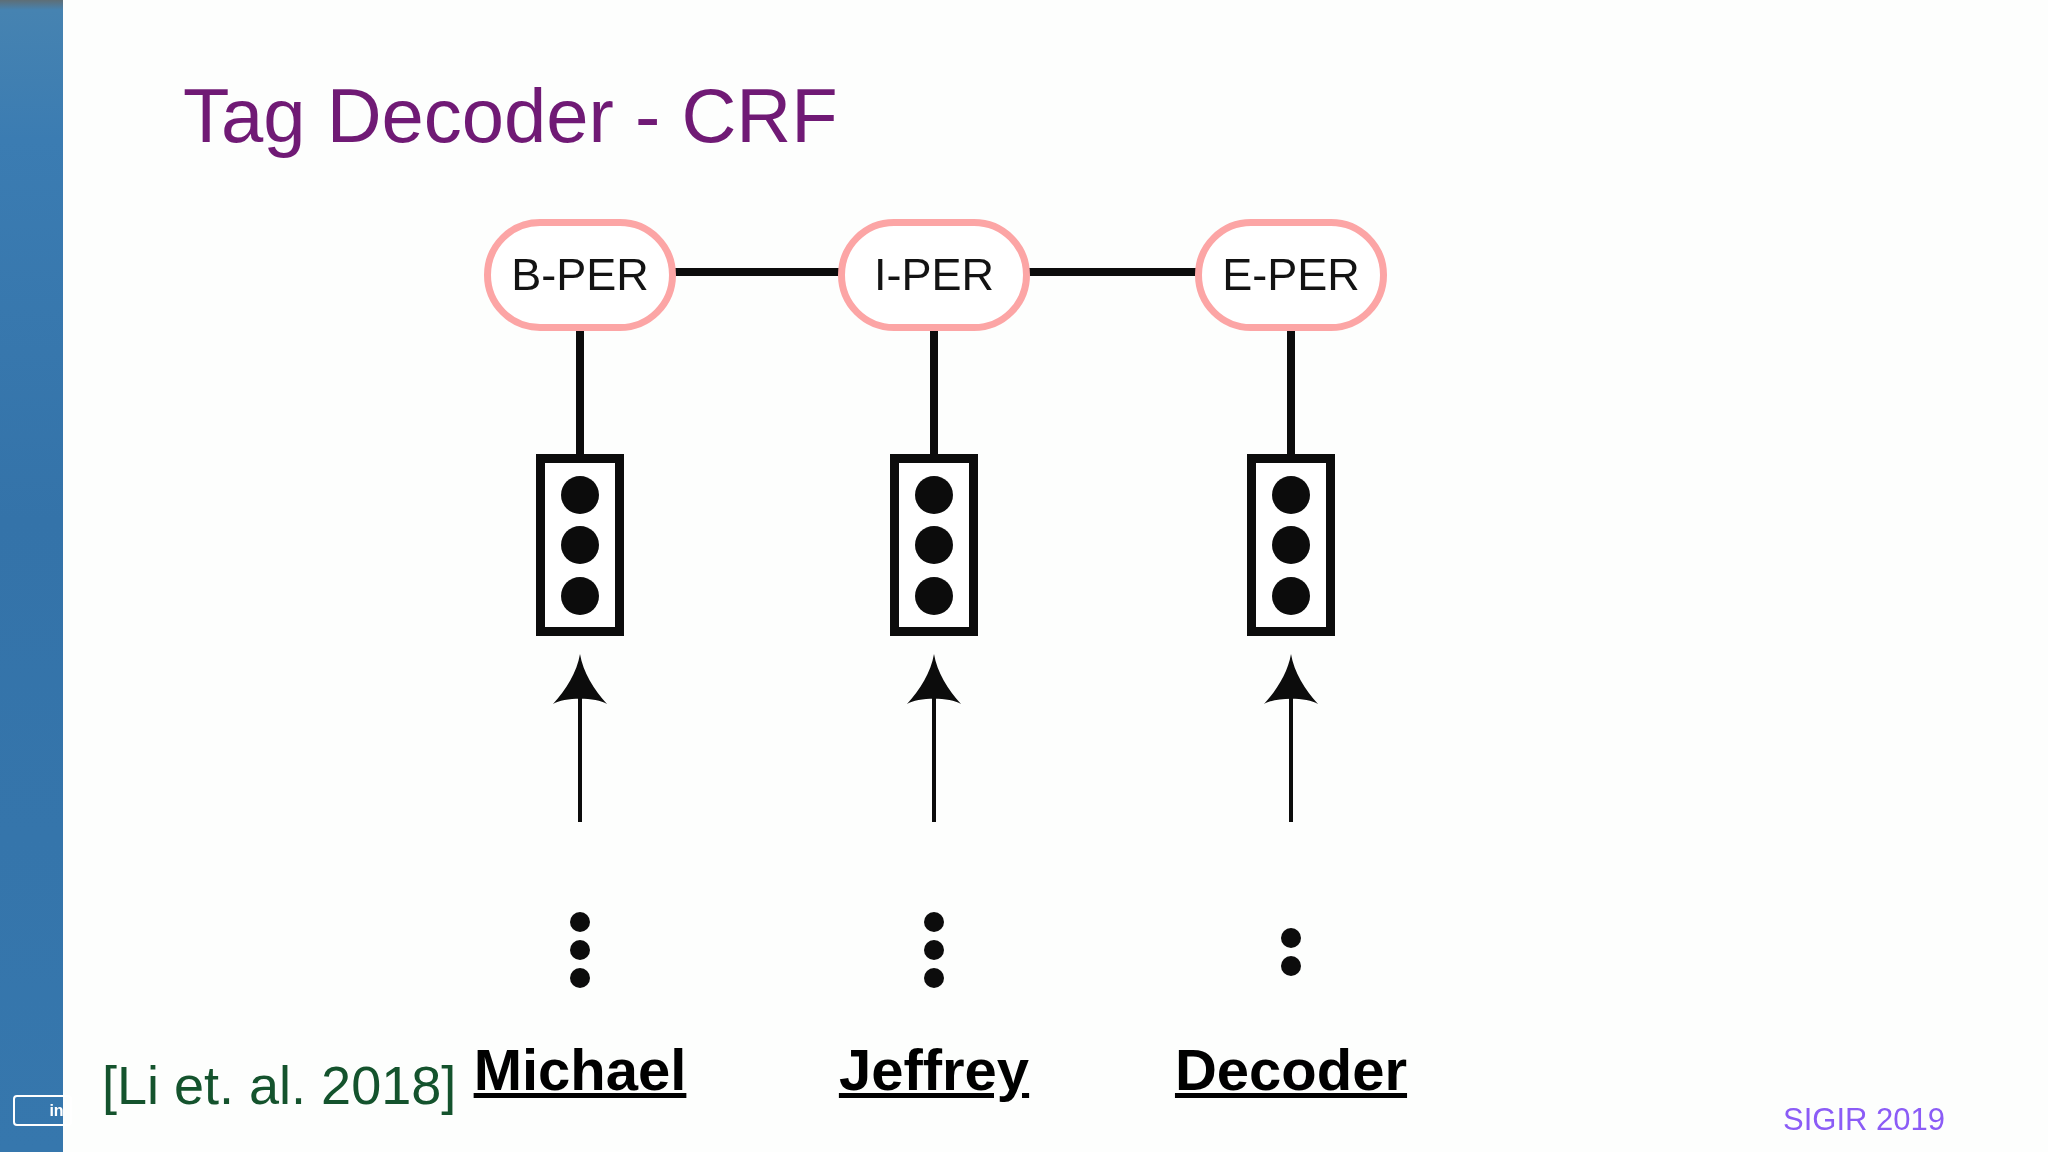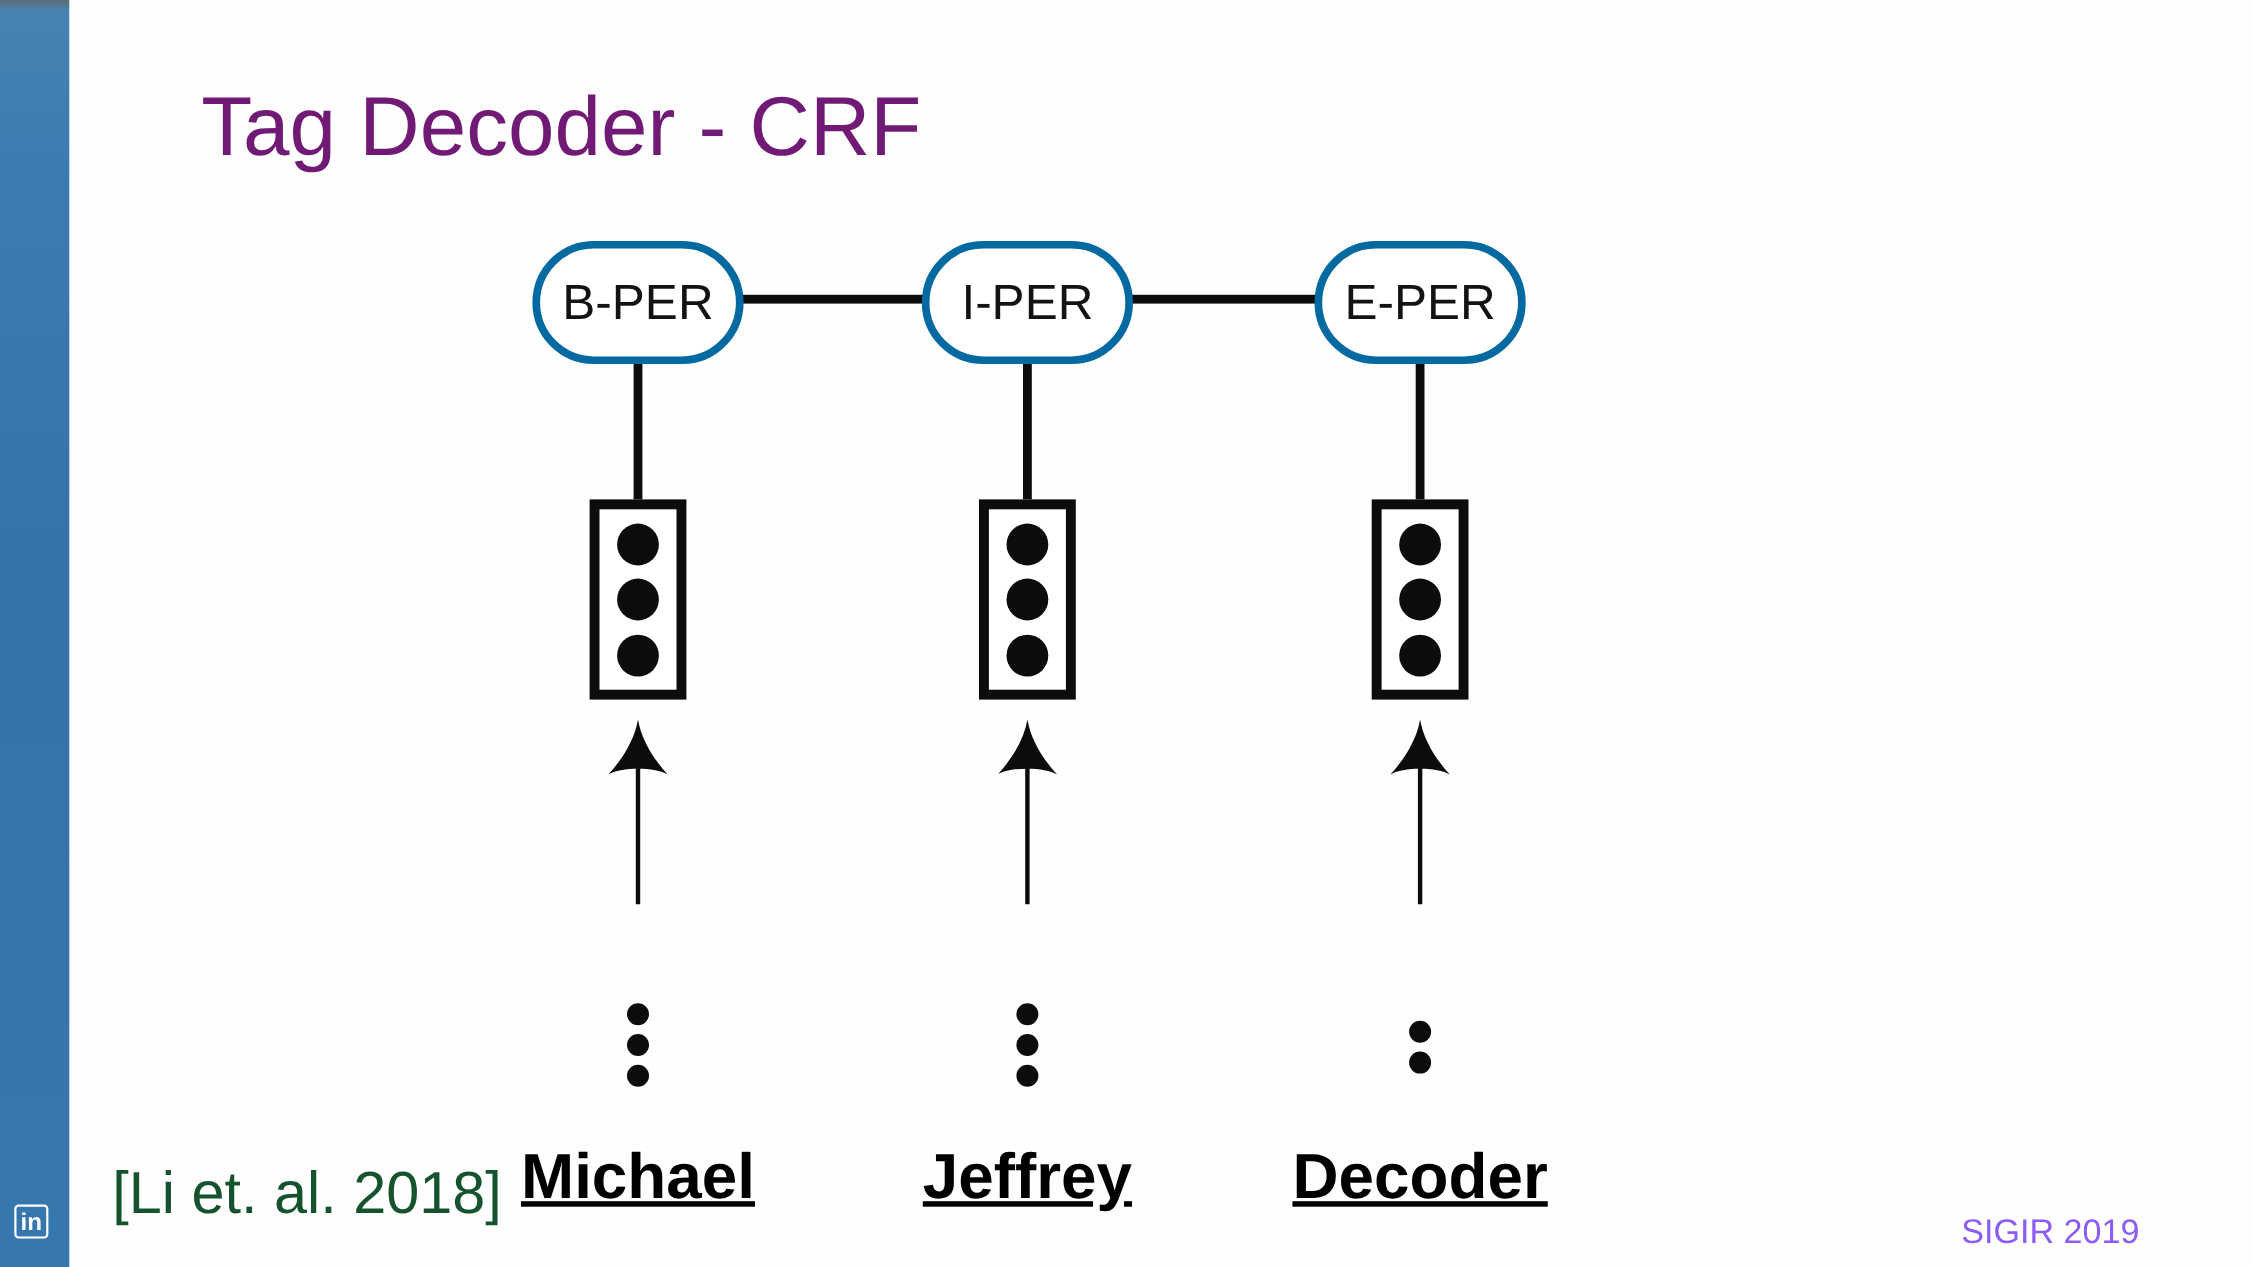--- a/index.html
+++ b/index.html
@@ -11,22 +11,23 @@
 
   
   .sidebar {
     position:absolute; left:0; top:0; width:63px; height:1152px;
     background:linear-gradient(180deg,#5e6e76 0px,#4683b1 10px,#3b7cb2 140px,#3473a9 520px,#3677ad 1152px);
   }
   .linkedin {
     position:absolute; left:13px; top:1095px; width:27px; height:27px;
     border:2px solid #ffffff; border-radius:4px;
     display:flex; align-items:center; justify-content:center;
-    color:#ffffff; font-weight:bold; font-size:22px; line-height:1;
+    color:#ffffff; font-weight:bold; font-size:16px; line-height:1;
     cursor:pointer;
+    padding-left:28px;
   }
 
   .title {
     position:absolute; left:183px; top:72px;
     font-size:76px; color:#701a75; letter-spacing:0px; white-space:nowrap;
   }
 
   
   .hline { position:absolute; top:268px; height:8px; background:#0c0c0c; z-index:1; }
   .hline.e1 { left:580px;  width:354px; }
@@ -34,21 +35,21 @@
 
   
   .col { position:absolute; top:0; width:0; height:1152px; }
   .col.c1 { left:580px; }
   .col.c2 { left:934px; }
   .col.c3 { left:1291px; }
   .col > * { position:absolute; left:0; transform:translateX(-50%); }
 
   .tagnode {
     top:219px; width:192px; height:112px; box-sizing:border-box;
-    border:7px solid #0369a1; border-radius:58px; background:#ffffff;
+    border:7px solid #fca5a5; border-radius:58px; background:#ffffff;
     display:flex; align-items:center; justify-content:center;
     font-size:45px; color:#131313; z-index:2; white-space:nowrap;
   }
   .vline { top:328px; width:8px; height:130px; background:#0c0c0c; }
   .vecrect {
     top:454px; width:88px; height:182px; box-sizing:border-box;
     border:9px solid #0c0c0c; background:#ffffff; z-index:2;
     display:flex; flex-direction:column; align-items:center; justify-content:space-evenly;
   }
   .vecdot { width:38px; height:38px; border-radius:50%; background:#0c0c0c; }

